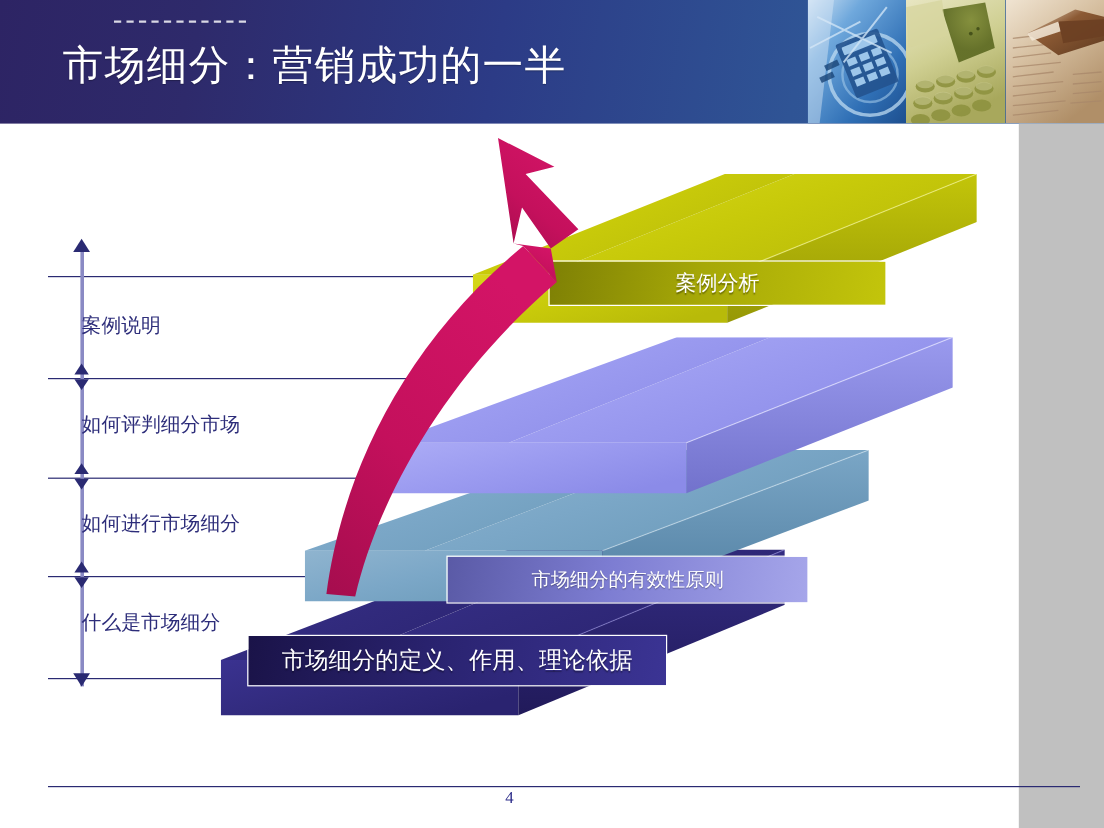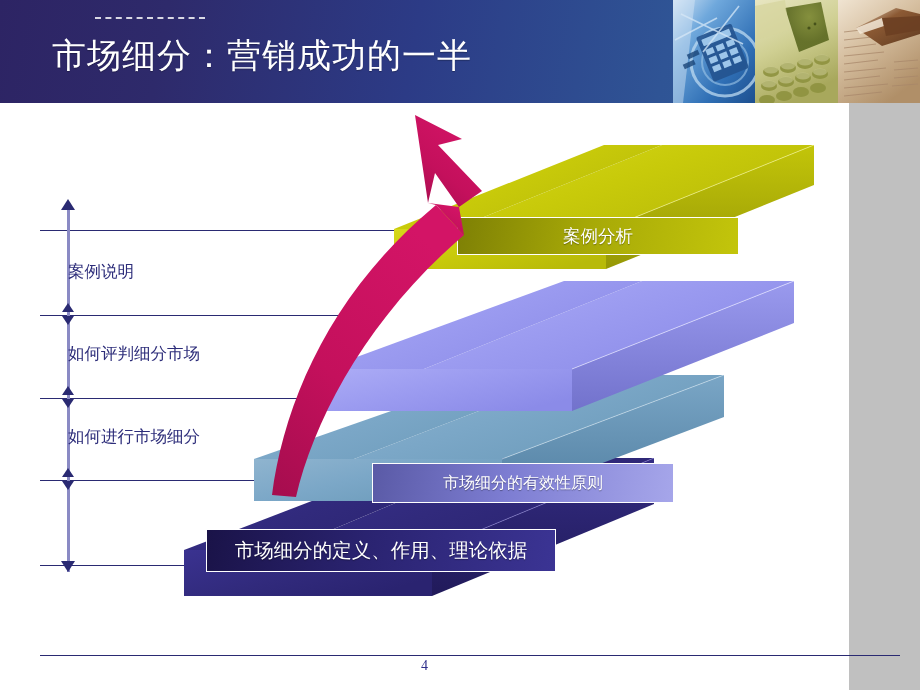--- a/index.html
+++ b/index.html
@@ -232,20 +232,21 @@
     <div class="mini-up" style="top:200px;"></div>
     <div class="mini-dn" style="top:213px;"></div>
     <div class="mini-up" style="top:283px;"></div>
     <div class="mini-dn" style="top:296px;"></div>
     <div class="mini-up" style="top:365px;"></div>
     <div class="mini-dn" style="top:378px;"></div>
 
     <div class="axis-label" style="top:158px;">案例说明</div>
     <div class="axis-label" style="top:240px;">如何评判细分市场</div>
     <div class="axis-label" style="top:323px;">如何进行市场细分</div>
+    <div class="axis-label" style="top:405px;">什么是市场细分</div>
 
     <div class="stack">
 
       <div class="slab" style="left:184px;top:355px;">
         <svg width="470" height="140" viewBox="0 0 470 140">
           <defs>
             <linearGradient id="s1top" x1="0" y1="0" x2="1" y2="0.6">
               <stop offset="0" stop-color="#3a3290"></stop>
                 <stop offset="55%" stop-color="#312a7c"></stop>
                 <stop offset="100%" stop-color="#2a2370"></stop>

